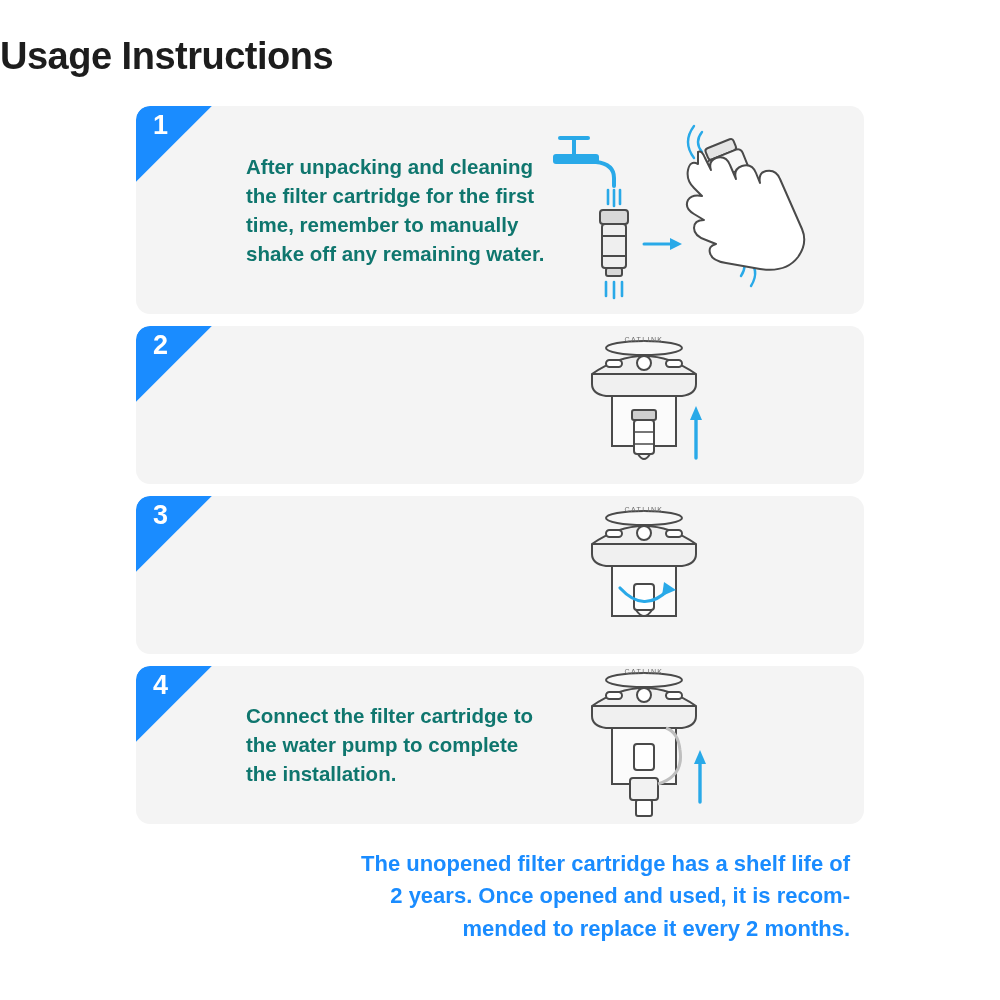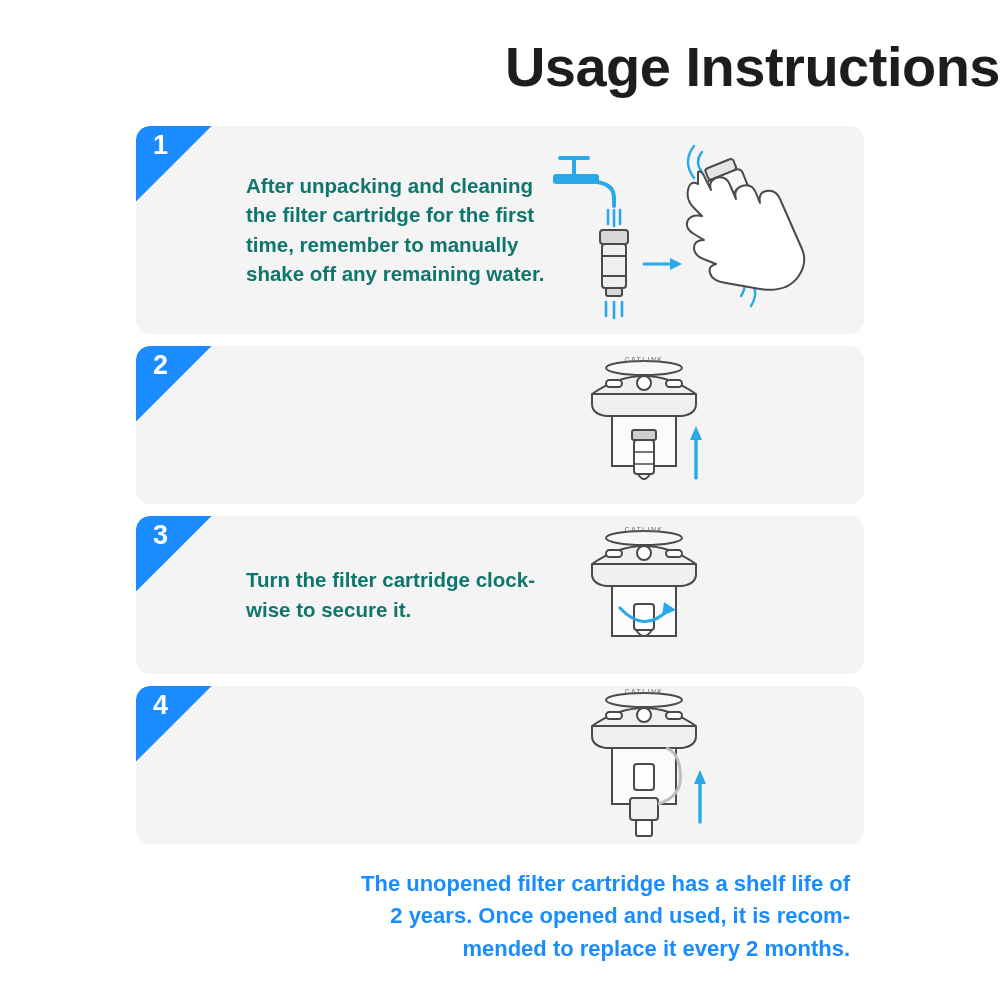--- a/index.html
+++ b/index.html
@@ -10,22 +10,22 @@
     font-family: "Liberation Sans", sans-serif;
   }
   .page {
     position: relative;
     width: 1000px;
     height: 1000px;
     background: #ffffff;
     overflow: hidden;
   }
   .title {
-    text-align: right;
-    font-size: 56px;
+    text-align: left;
+    font-size: 38px;
     font-weight: bold;
     letter-spacing: -0.5px;
     color: #1d1d1d;
     padding-top: 36px;
     line-height: 1.1;
   }
 
   .steps {
     margin: 28px auto 0 auto;
     width: 728px;
@@ -199,22 +199,20 @@
             <polygon points="156,94 162,80 168,94" stroke="none"></polygon>
           </g>
           <text x="110" y="16" font-family="Liberation Sans, sans-serif" font-size="7" fill="#6b6b6b" text-anchor="middle" letter-spacing="1.4">CATLINK</text>
         </svg>
       </div>
     </div>
 
     <div class="step s3">
       <div class="flag"></div>
       <div class="flag-num">3</div>
-      <div class="step-text">Turn the filter cartridge clock-
-wise to secure it.</div>
       <div class="art">
         <svg viewBox="0 0 330 158" width="330" height="158" xmlns="http://www.w3.org/2000/svg">
           <g fill="none" stroke="#4a4a4a" stroke-width="2">
             <path d="M58 48 q52 -36 104 0 v10 q0 10 -14 12 h-76 q-14 -2 -14 -12 z" fill="#f0f0f0"></path>
             <ellipse cx="110" cy="22" rx="38" ry="7" fill="#f7f7f7"></ellipse>
             <line x1="58" y1="48" x2="162" y2="48"></line>
             <rect x="72" y="34" width="16" height="7" rx="3.5" fill="#ffffff"></rect>
             <rect x="132" y="34" width="16" height="7" rx="3.5" fill="#ffffff"></rect>
             <circle cx="110" cy="37" r="7" fill="#ffffff"></circle>
             <path d="M78 70 h64 v50 h-64 z" fill="#fbfbfb"></path>
@@ -227,20 +225,23 @@
             <polygon points="130,86 142,94 128,100" stroke="none"></polygon>
           </g>
           <text x="110" y="16" font-family="Liberation Sans, sans-serif" font-size="7" fill="#6b6b6b" text-anchor="middle" letter-spacing="1.4">CATLINK</text>
         </svg>
       </div>
     </div>
 
     <div class="step s4">
       <div class="flag"></div>
       <div class="flag-num">4</div>
+      <div class="step-text">Connect the filter cartridge to
+the water pump to complete
+the installation.</div>
       <div class="art">
         <svg viewBox="0 0 330 158" width="330" height="158" xmlns="http://www.w3.org/2000/svg">
           <g fill="none" stroke="#4a4a4a" stroke-width="2">
             <path d="M58 40 q52 -36 104 0 v10 q0 10 -14 12 h-76 q-14 -2 -14 -12 z" fill="#f0f0f0"></path>
             <ellipse cx="110" cy="14" rx="38" ry="7" fill="#f7f7f7"></ellipse>
             <line x1="58" y1="40" x2="162" y2="40"></line>
             <rect x="72" y="26" width="16" height="7" rx="3.5" fill="#ffffff"></rect>
             <rect x="132" y="26" width="16" height="7" rx="3.5" fill="#ffffff"></rect>
             <circle cx="110" cy="29" r="7" fill="#ffffff"></circle>
             <path d="M78 62 h64 v56 h-64 z" fill="#fbfbfb"></path>

